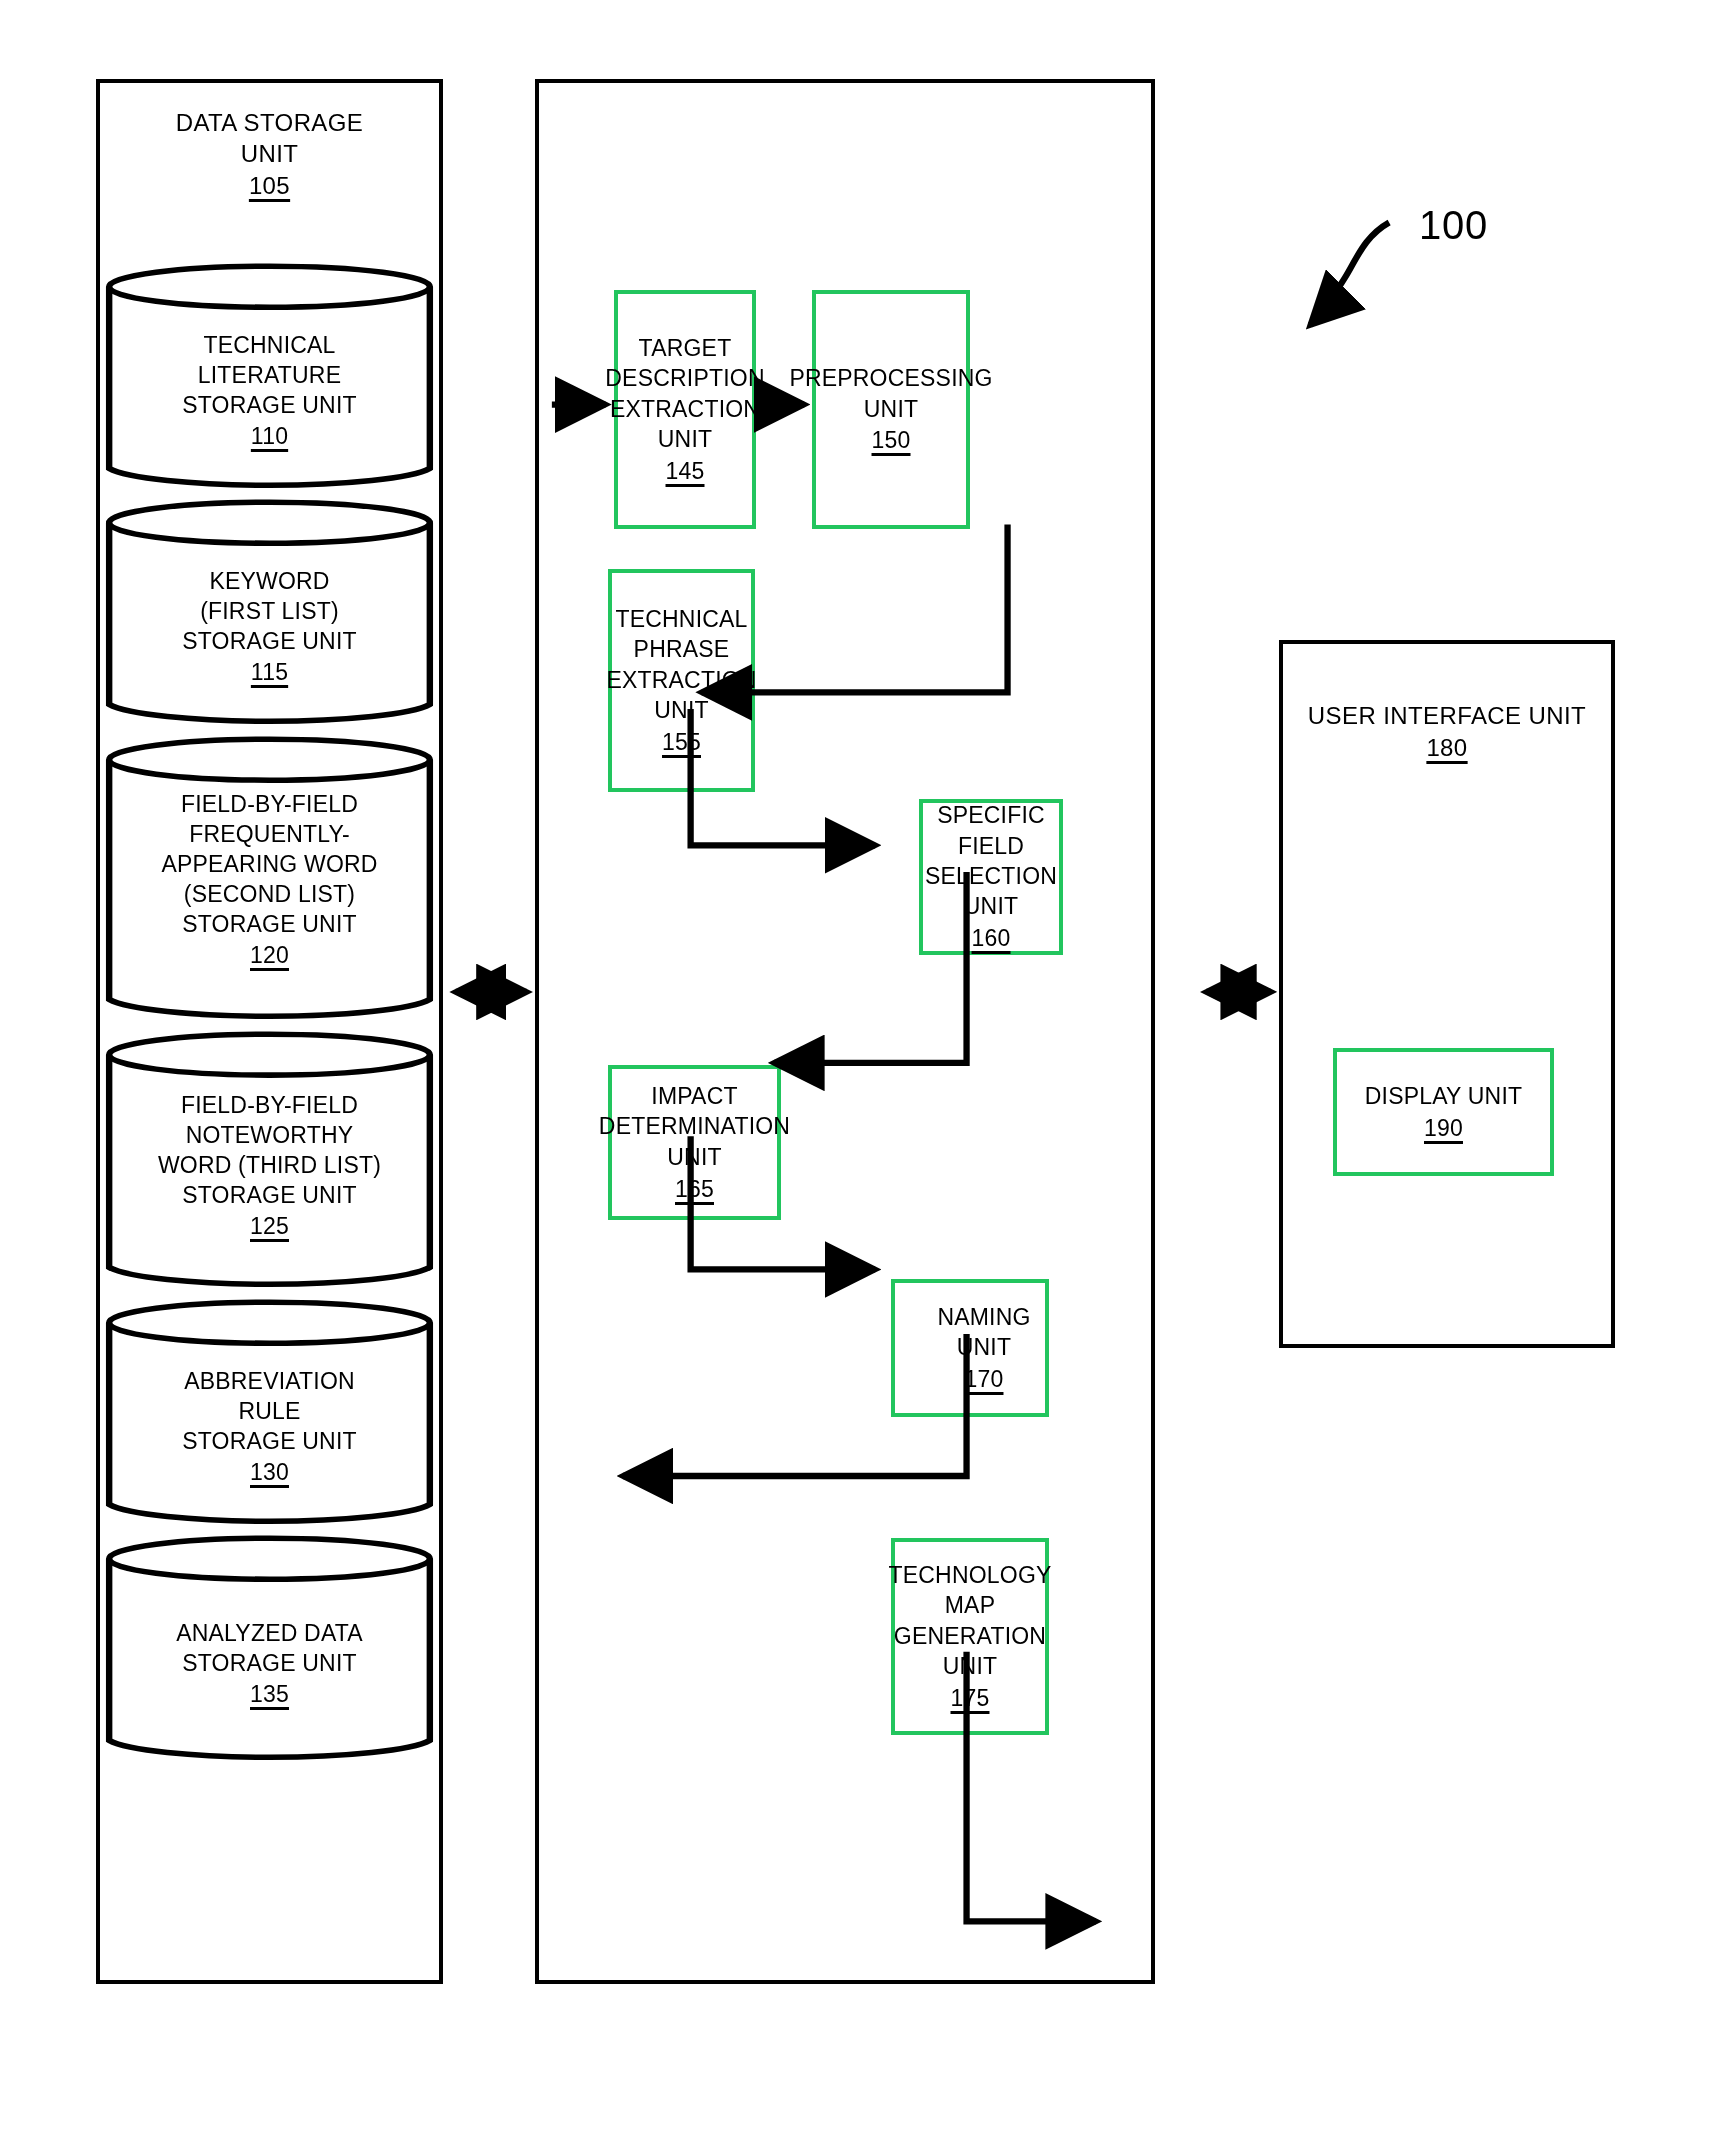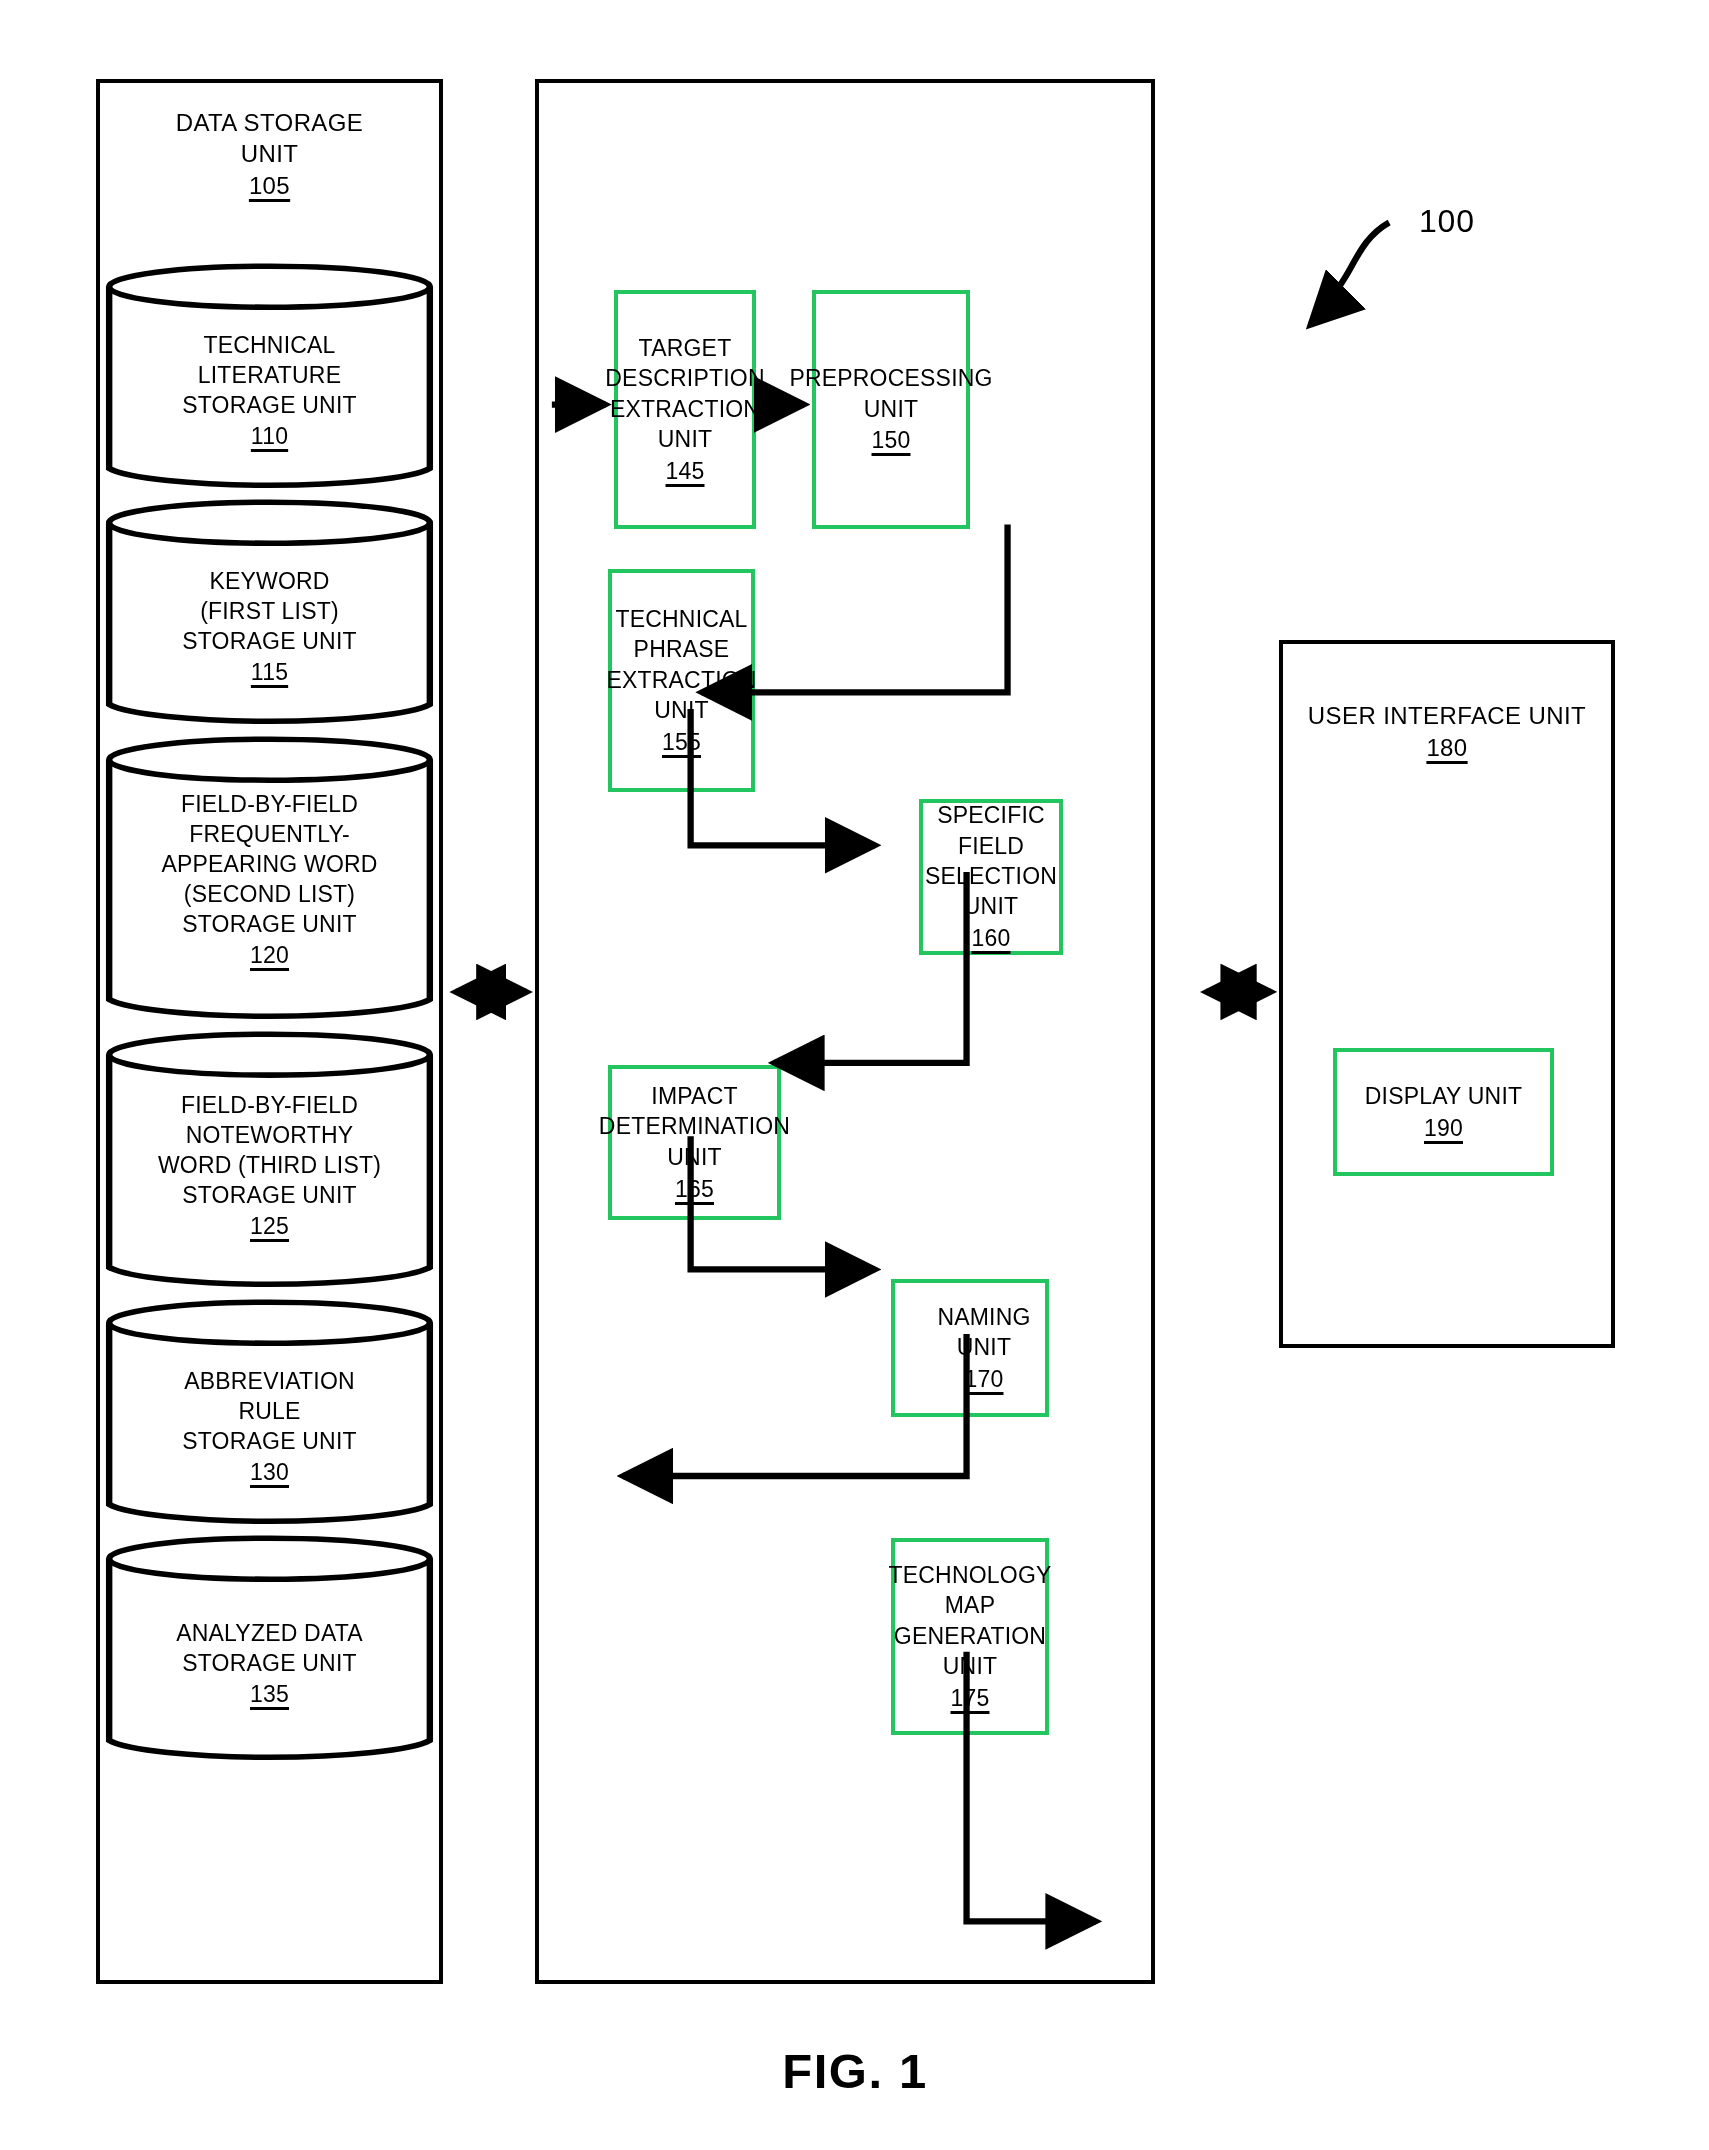--- a/index.html
+++ b/index.html
@@ -102,21 +102,21 @@
     right: 0;
     text-align: center;
     font-size: 49px;
     font-weight: bold;
     letter-spacing: 1.6px;
   }
 
   
   #callout-100 {
     position: absolute;
-    font-size: 32px;
+    font-size: 40px;
     letter-spacing: 0.8px;
   }
 </style>
 </head>
 <body>
 
 <div id="figure">
 
   <div class="panel" id="panel-storage" style="left:96px; top:79px; width:347px; height:1905px;">
 
@@ -322,16 +322,15 @@
 
     <path d="M1226,1692 L1226,1872 L790,1872" fill="none" stroke="#000" stroke-width="8" marker-end="url(#arrow)"></path>
 
     <path d="M1226,2095 L1226,2437 L1390,2437" fill="none" stroke="#000" stroke-width="8" marker-end="url(#arrow)"></path>
 
     <path d="M1762,282 C1730,300 1720,330 1706,352 C1692,374 1680,394 1662,412" fill="none" stroke="#000" stroke-width="8" marker-end="url(#arrow)"></path>
   </svg>
 
   <div id="callout-100" style="left:1419px; top:203px;">100</div>
 
-  <div id="caption" style="top:2043px;">FIG. 1</div>
 
 </div>
 
 
 </body></html>

